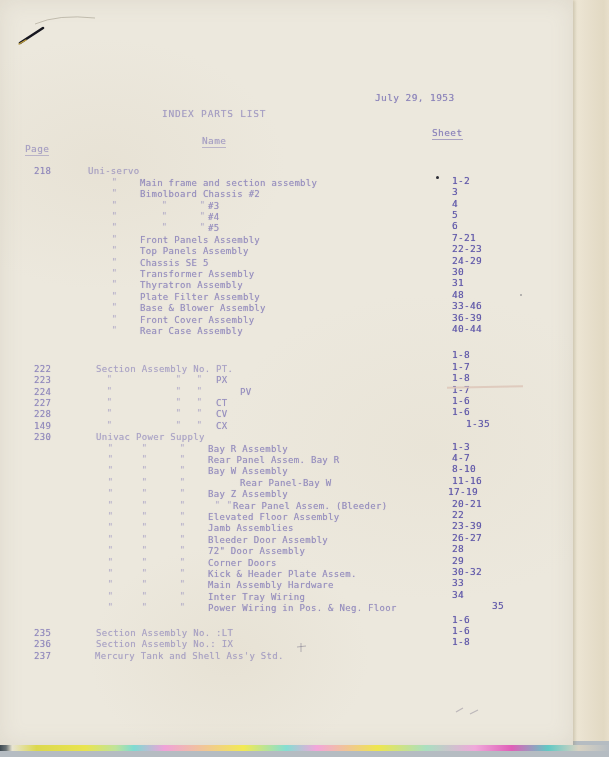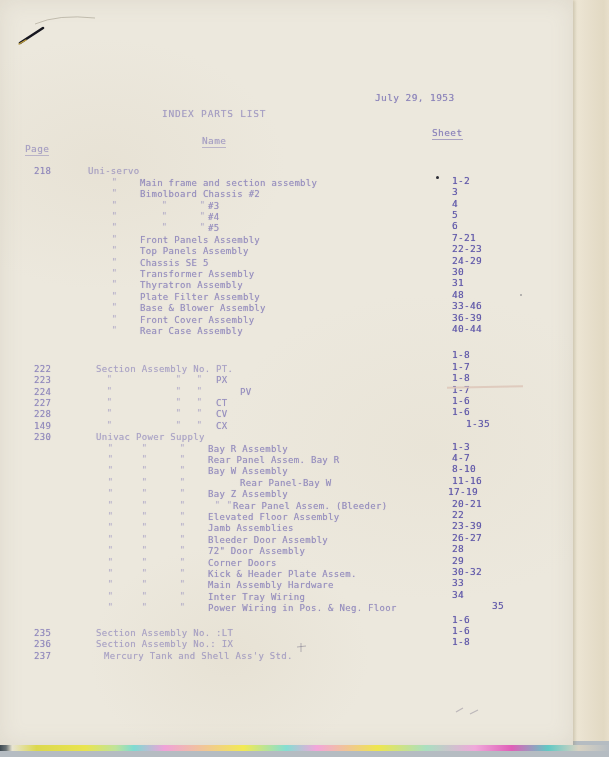--- a/index.html
+++ b/index.html
@@ -316,21 +316,21 @@
           <span class="cell c-sec" style="left: 96px;">Section Assembly No. :LT</span>
           <span class="cell c-sheet" style="left: 452px;">1-6</span>
         </div>
         <div class="line ink" style="top: 639.4px;">
           <span class="cell c-page" style="left: 34px;">236</span>
           <span class="cell c-sec" style="left: 96px;">Section Assembly No.: IX</span>
           <span class="cell c-sheet" style="left: 452px;">1-8</span>
         </div>
         <div class="line ink" style="top: 650.8px;">
           <span class="cell c-page" style="left: 34px;">237</span>
-          <span class="cell c-sec" style="left: 104px;">Mercury Tank and Shell Ass'y Std.</span>
+          <span class="cell c-sec" style="left: 95px;">Mercury Tank and Shell Ass'y Std.</span>
         </div>
       </div>
 
     <div class="scratch"></div>
     <div class="speck" style="left:436px;top:176px;width:3px;height:3px;background:#2b2b34;"></div>
     <div class="speck" style="left:520px;top:294px;width:2px;height:2px;background:rgba(90,90,100,.5);"></div>
   </div>
 
   <svg class="marks-svg" width="609" height="757">
 

